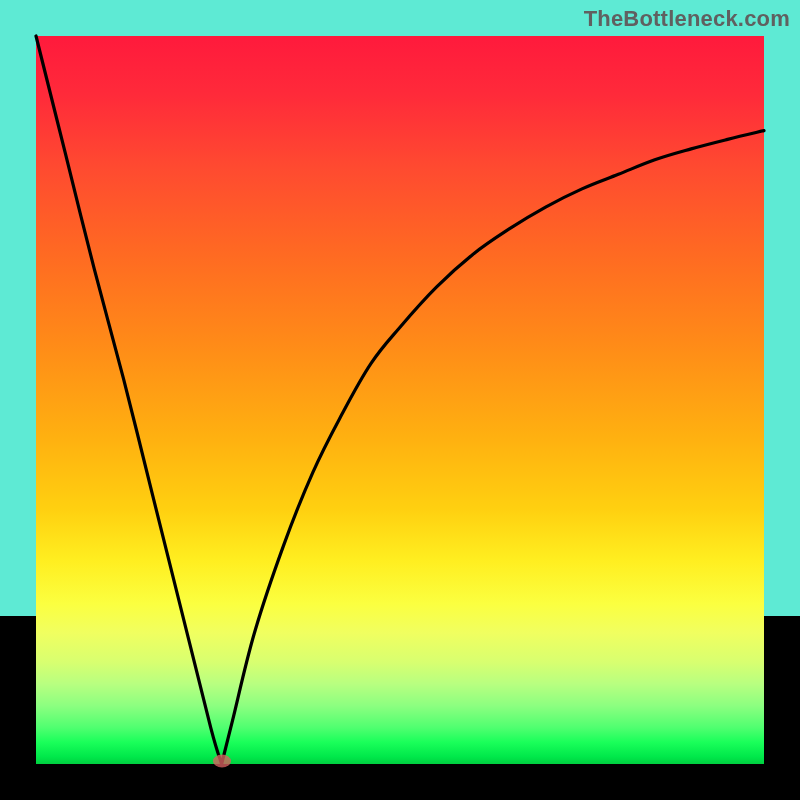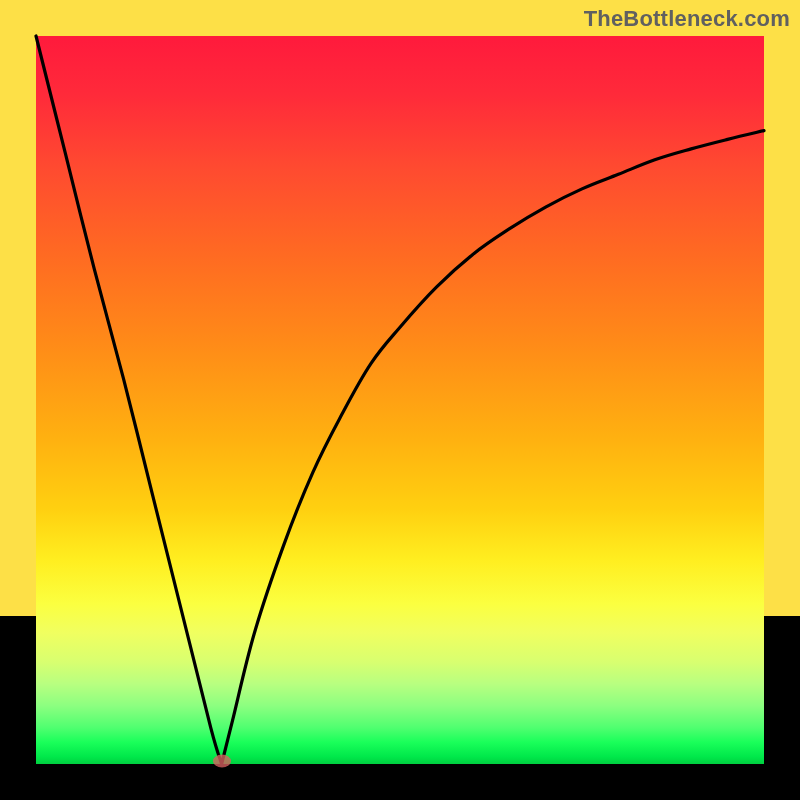--- a/index.html
+++ b/index.html
@@ -9,21 +9,21 @@
     height: 800px;
     background: #000;
     overflow: hidden;
   }
   .frame {
     position: absolute;
     top: 0;
     left: 0;
     width: 800px;
     height: 616px;
-    background: #fde047;
+    background: #5eead4;
   }
   .plot-bg {
     position: absolute;
     left: 36px;
     top: 36px;
     width: 728px;
     height: 728px;
     background: linear-gradient(to bottom,
       #ff1a3c 0%,
       #ff2a3a 8%,

